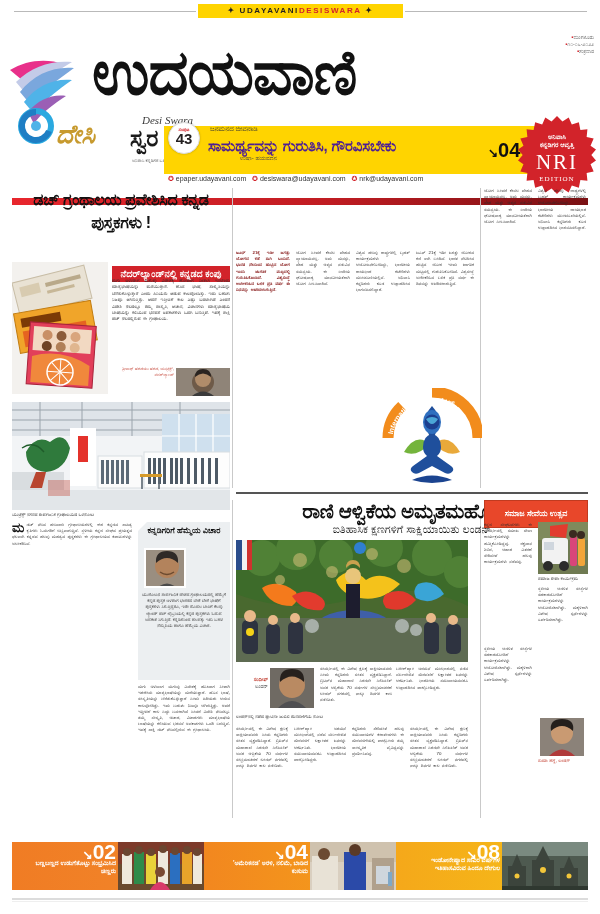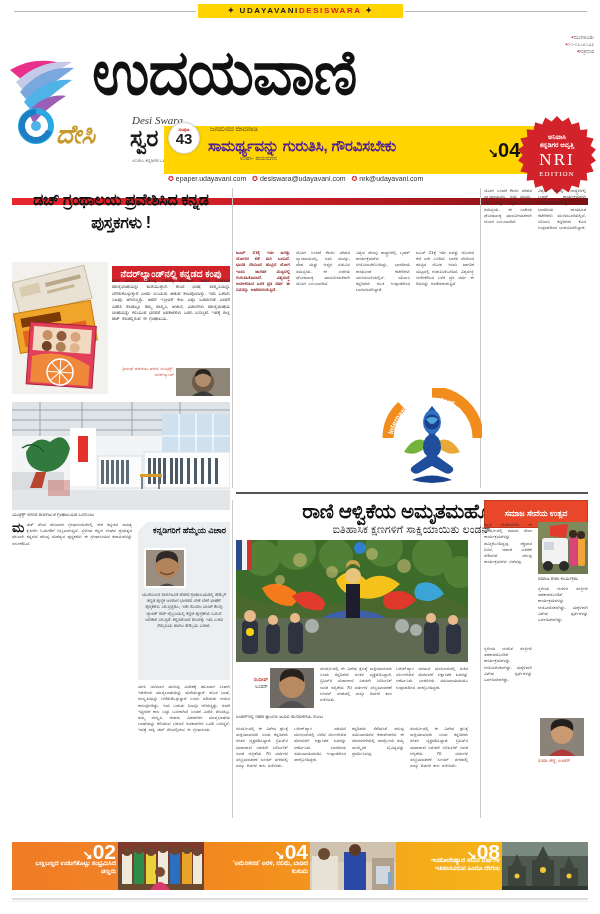--- a/index.html
+++ b/index.html
@@ -49,21 +49,21 @@
   .dateblock .dot { color:#d2232a; font-size:6px; }
 
   .desiswara {
     position:absolute; left:56px; top:92px; width:140px; height:64px;
   }
   .ds-kan {
     position:absolute; left:0; top:6px; font-size:26px; font-weight:bold;
     color:#c79a2e; font-family:"Liberation Serif", serif; font-style:italic;
   }
   .ds-script {
-    position:absolute; left:76px; top:0px; font-size:11px;
+    position:absolute; left:86px; top:0px; font-size:11px;
     font-style:italic; color:#3a3a3a; font-family:"Liberation Serif", serif;
   }
   .ds-eng {
     position:absolute; left:74px; top:12px; font-size:23px; font-weight:bold;
     color:#1a1a1a; font-family:"Liberation Serif", serif;
   }
   .ds-tag {
     position:absolute; left:76px; top:44px; font-size:4.5px; line-height:6px;
     color:#555; width:66px;
   }
@@ -102,21 +102,21 @@
   .nri {
     position:absolute; right:4px; top:94px; width:78px; height:78px;
   }
   .nri-star {
     position:absolute; inset:0; background:#d2232a;
     clip-path: polygon(50% 0%,57% 7%,65% 2%,69% 11%,78% 8%,80% 18%,89% 17%,88% 27%,97% 29%,93% 38%,100% 43%,94% 50%,100% 57%,93% 62%,97% 71%,88% 73%,89% 83%,80% 82%,78% 92%,69% 89%,65% 98%,57% 93%,50% 100%,43% 93%,35% 98%,31% 89%,22% 92%,20% 82%,11% 83%,12% 73%,3% 71%,7% 62%,0% 57%,6% 50%,0% 43%,7% 38%,3% 29%,12% 27%,11% 17%,20% 18%,22% 8%,31% 11%,35% 2%,43% 7%);
   }
   .nri-inner { position:absolute; inset:0; text-align:center; color:#fff; }
   .nri-k1 { font-size:6.5px; font-weight:bold; margin-top:17px; }
   .nri-k2 { font-size:6.5px; font-weight:bold; }
-  .nri-big { font-size:17px; letter-spacing:2px; font-family:"Liberation Serif", serif; margin-top:1px;}
+  .nri-big { font-size:21px; letter-spacing:2px; font-family:"Liberation Serif", serif; margin-top:1px;}
   .nri-ed { font-size:7px; letter-spacing:1px; font-family:"Liberation Serif", serif;}
 
   .redbar {
     position:absolute; left:12px; top:176px; width:576px; height:7px;
     background: linear-gradient(to right, #e8262d 0%, #c01c22 55%, #7a1114 100%);
   }
 
   
   .body { position:absolute; left:12px; top:188px; width:576px; height:630px; }
 
@@ -148,21 +148,21 @@
 
   
   .txt { font-size:4.4px; line-height:6.2px; color:#2b2b2b; text-align:justify;
          word-spacing:1px; }
   .txt.k { font-size:4.6px; line-height:6.4px; }
   .dropcap { float:left; font-size:13px; font-weight:bold; line-height:11px;
              margin:0 2px 0 0; color:#111; }
 
   
   .quotebox { position:absolute; background:#eceff1; }
-  .quote-title { font-size:8px; font-weight:bold; color:#111; text-align:right; line-height:10px; }
+  .quote-title { font-size:8px; font-weight:bold; color:#111; text-align:center; line-height:10px; }
   .quote-body { font-size:4.5px; line-height:6.2px; color:#333; text-align:justify; }
   .corner-flag {
     width:0;height:0;border-top:9px solid #fff;border-right:9px solid transparent;
     position:absolute; left:0; top:0;
   }
 
   
   .sec2 { position:absolute; left:224px; top:312px; width:352px; }
   .hl2 { font-size:20px; font-weight:bold; text-align:center; color:#111; line-height:22px; letter-spacing:-.3px;}
   .sub2 { font-size:11px; text-align:center; color:#111; margin-top:1px; }

